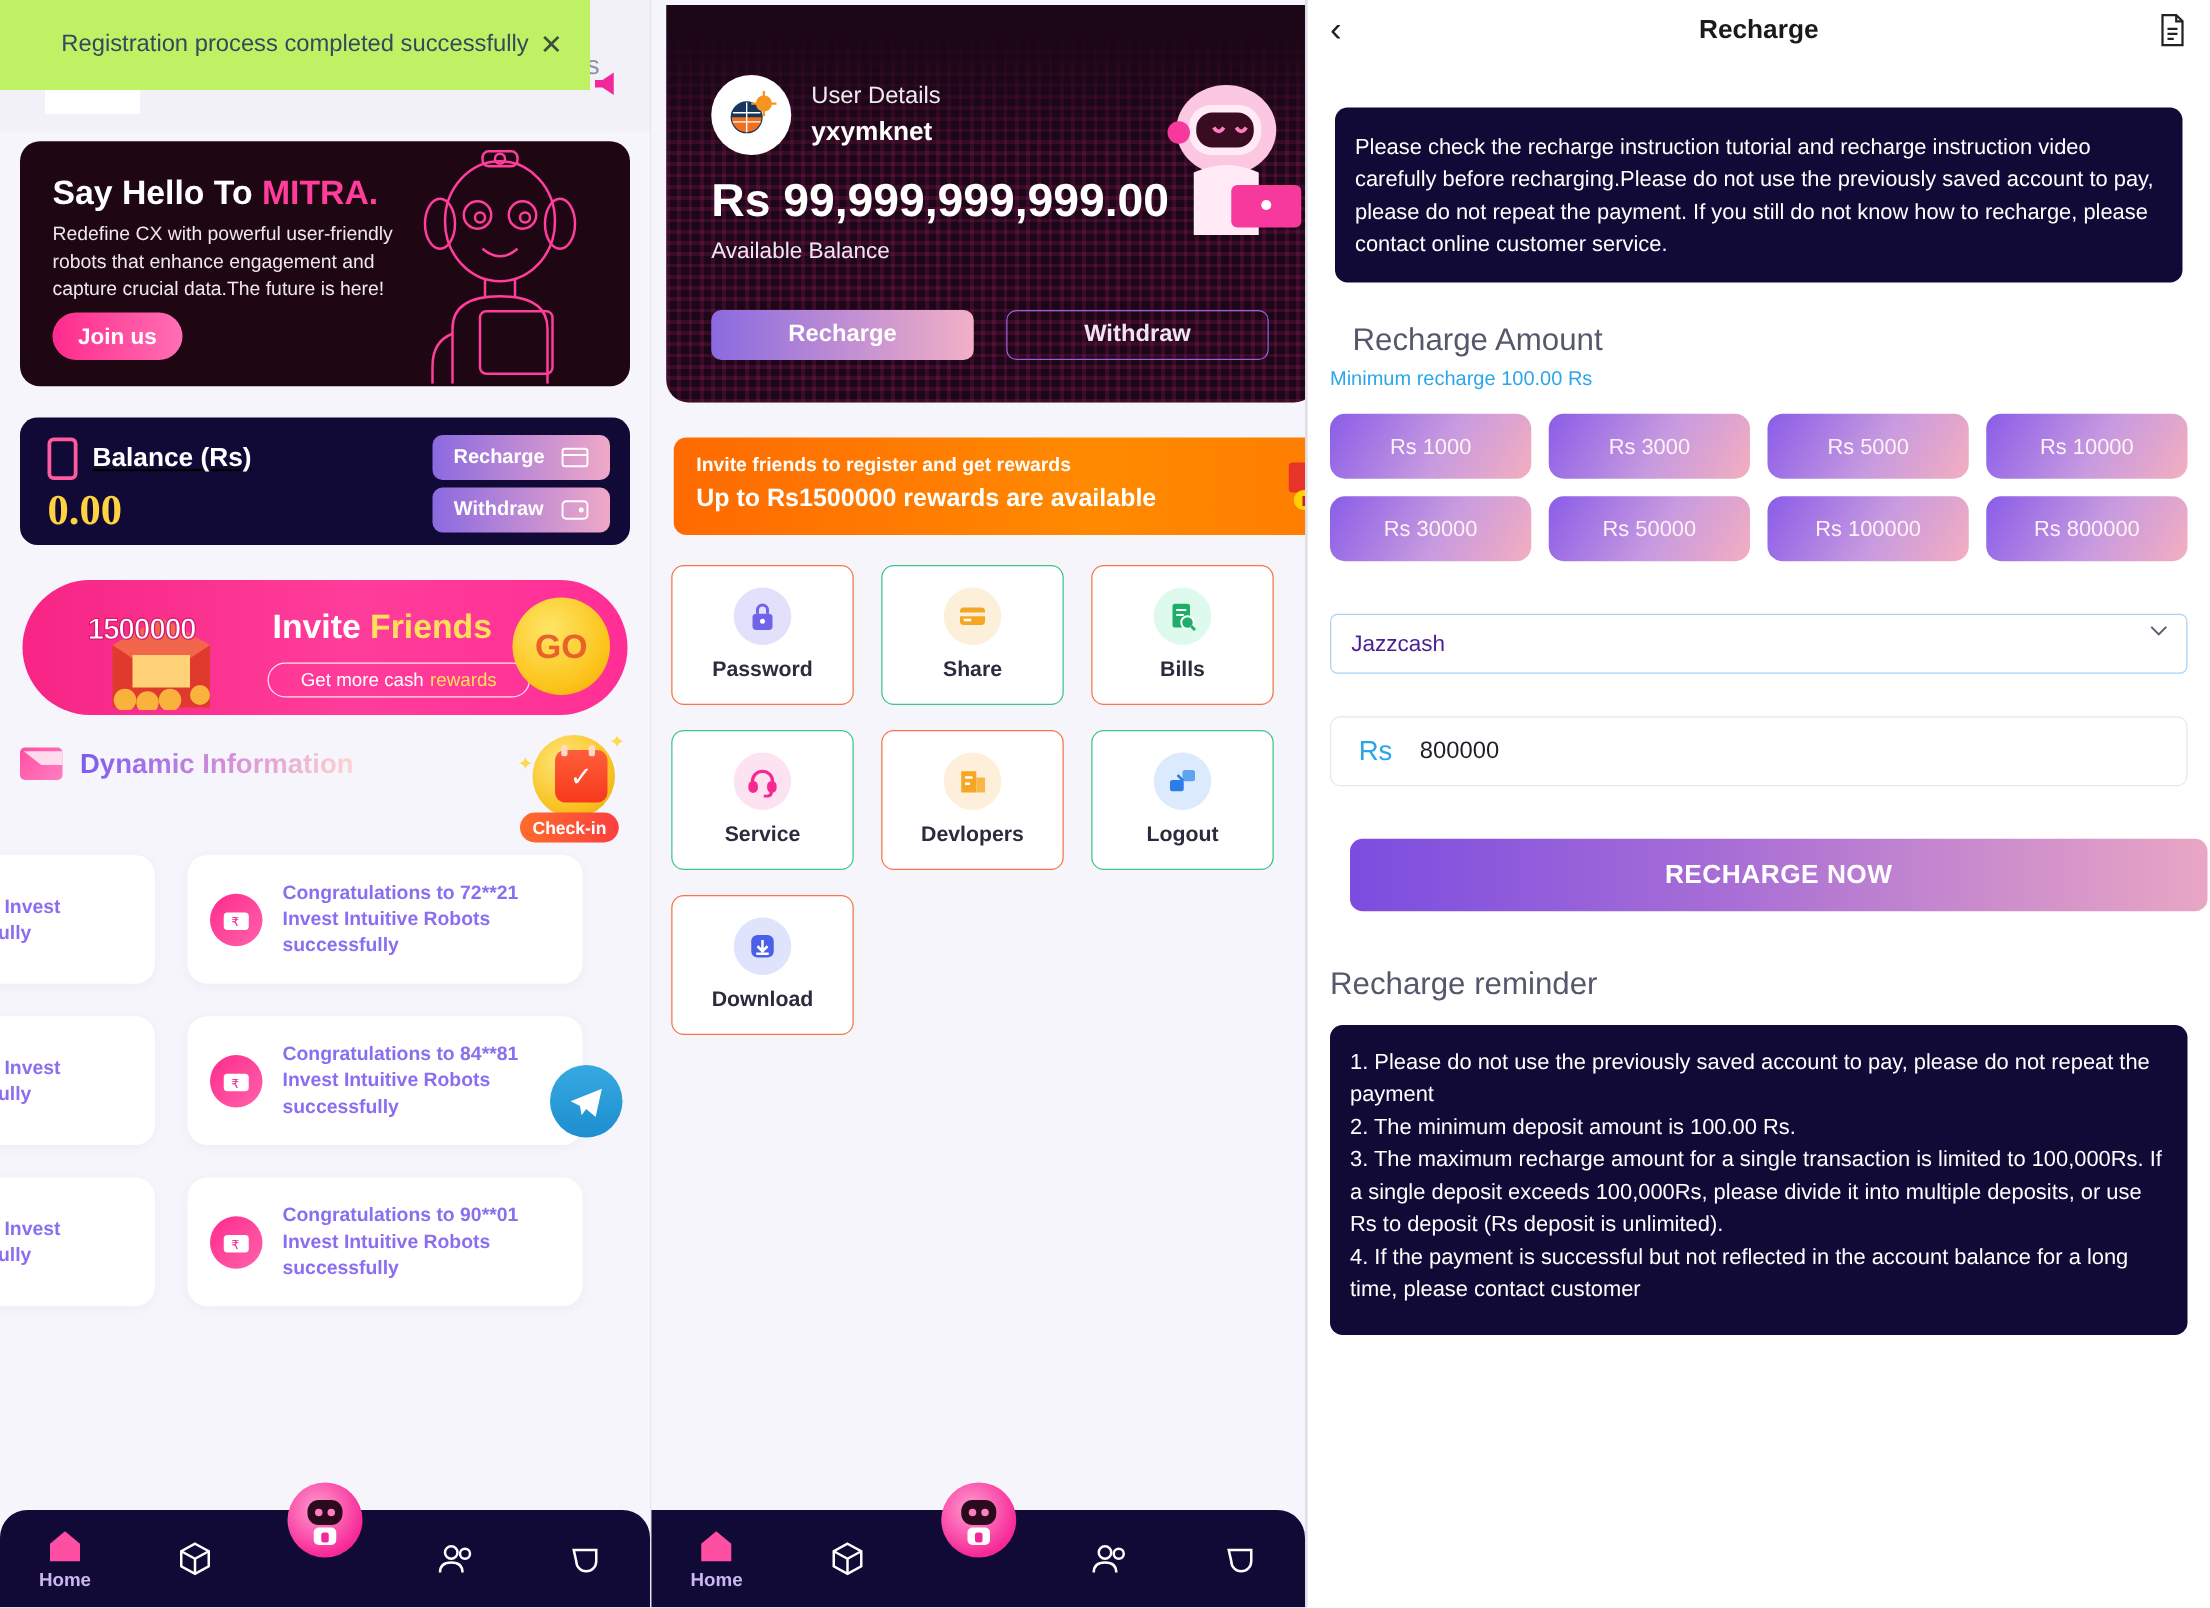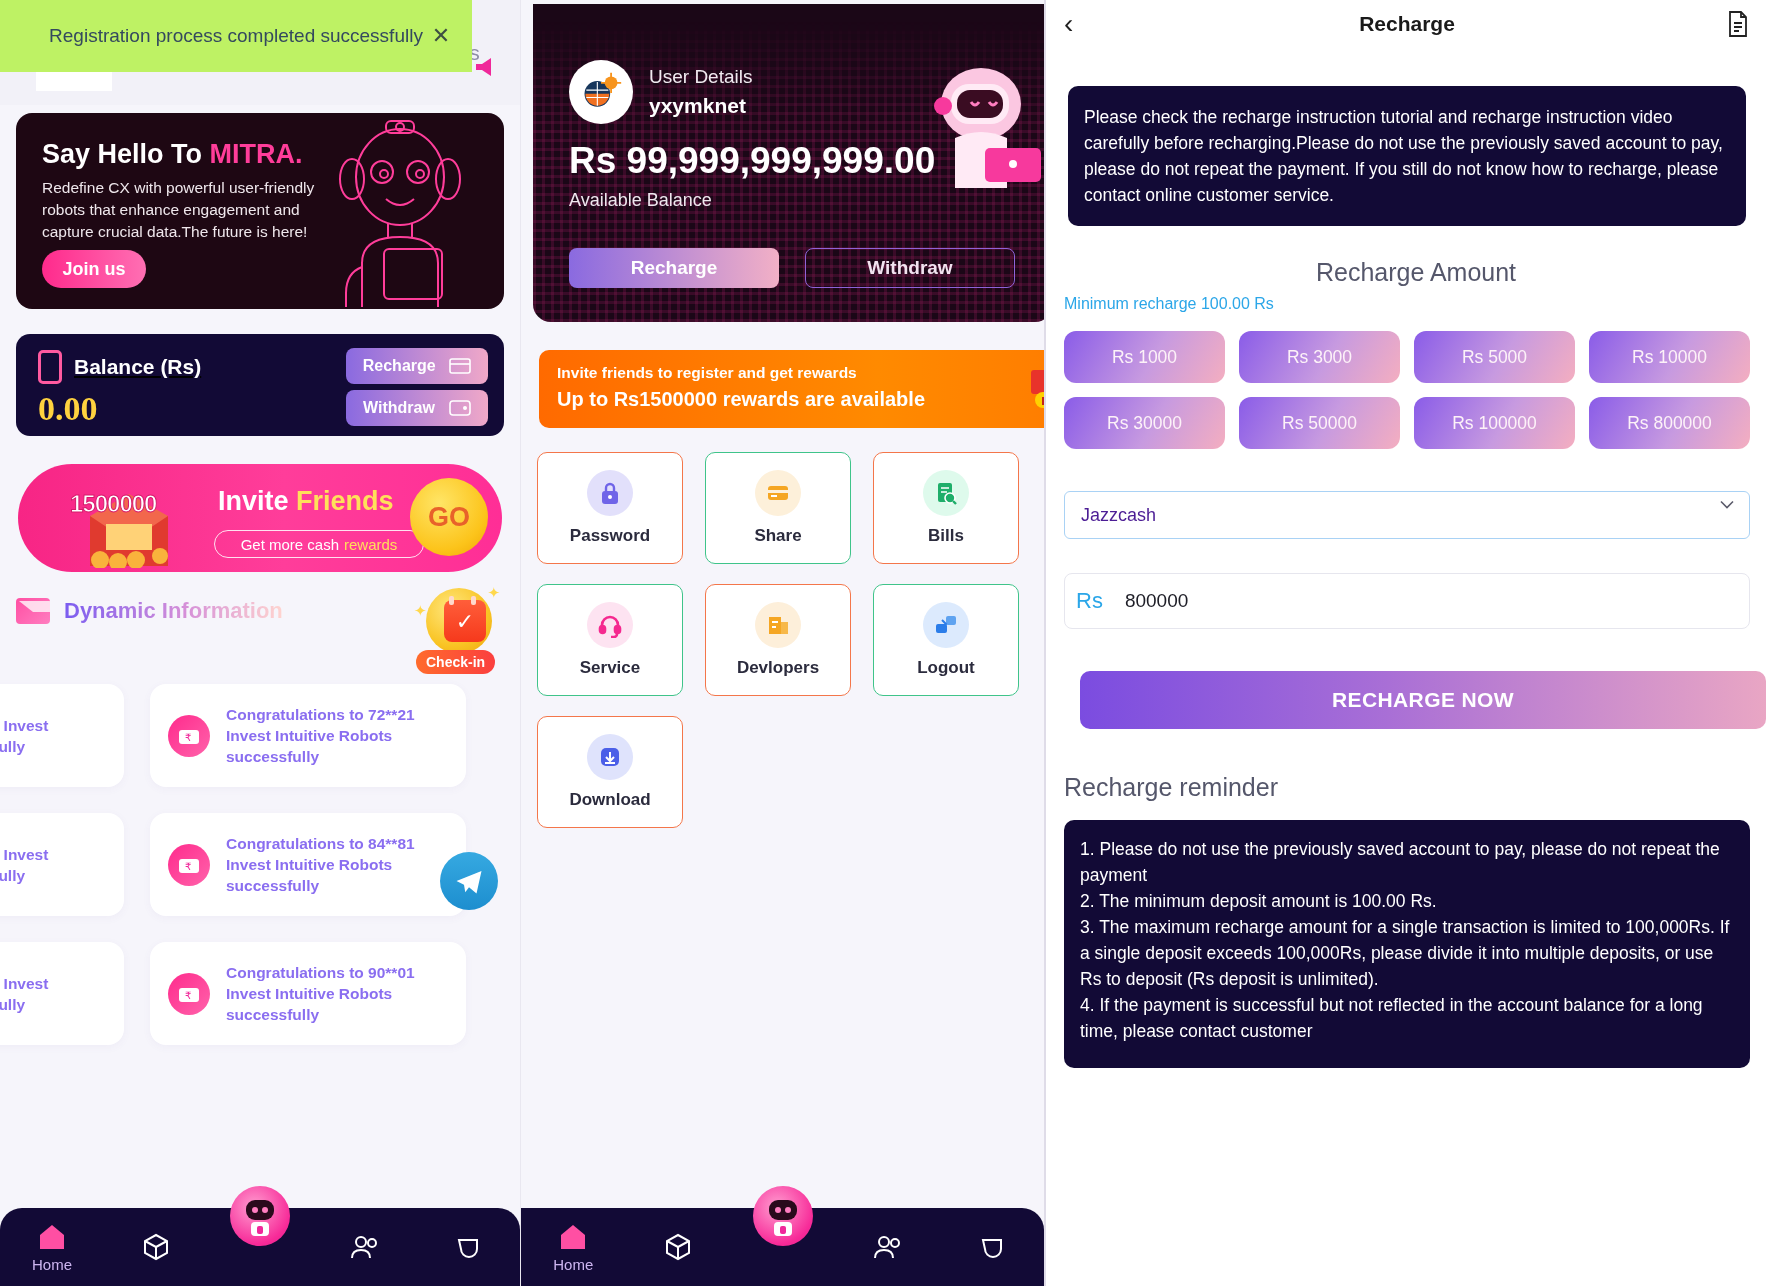--- a/index.html
+++ b/index.html
@@ -182,21 +182,21 @@
 
   
   .botnav {
     position: absolute; left: 0; bottom: 0; width: 100%; height: 78px;
     background: #120a36; border-radius: 22px 22px 0 0;
     display: flex; align-items: center; z-index: 18;
   }
   .botnav.p2 { border-radius: 0 22px 0 0; }
   .nav-item {
     flex: 1; display: flex; flex-direction: column; align-items: center;
-    gap: 4px; cursor: pointer;
+    gap: 4px; cursor: pointer; font-weight: bold;
   }
   .nav-item svg { width: 30px; height: 30px; }
   .nav-lbl { font-size: 15px; color: #cdb5f0; }
   .nav-robot {
     position: absolute; left: 50%; transform: translateX(-50%);
     bottom: 40px; width: 60px; height: 60px; border-radius: 50%;
     background: radial-gradient(circle at 40% 35%, #ff9dd0, #f72a98 70%, #e31b86);
     display: flex; align-items: center; justify-content: center; cursor: pointer; z-index: 22;
   }
   .nav-robot svg { width: 44px; height: 44px; }
@@ -271,21 +271,21 @@
   .r-title {
     position:absolute; left:0; right:0; text-align:center;
     font-size: 21px; font-weight: bold; color: #1a1a1a;
   }
   .r-doc { margin-left: auto; width: 24px; height: 28px; cursor:pointer; }
 
   .notice {
     margin: 38px 22px 0; background: #120a36; border-radius: 10px;
     padding: 18px 16px; color: #fff; font-size: 17.5px; line-height: 26px;
   }
-  .r-h2 { margin: 32px 0 0 18px; font-size: 25px; color: #55576b; text-align: center; }
+  .r-h2 { margin: 32px 0 0 36px; font-size: 25px; color: #55576b; }
   .r-min { margin: 8px 0 0 18px; font-size: 16px; color: #2ba6e8; }
 
   .chips {
     margin: 18px 18px 0; display: grid; grid-template-columns: repeat(4, 1fr); gap: 14px;
   }
   .chip {
     height: 52px; border-radius: 12px; border: none; cursor: pointer;
     background: linear-gradient(120deg,#8a5ce8,#c79ae0 55%,#f4aec0);
     color: #fdf2f8; font-size: 17.5px; display:flex; align-items:center;
     justify-content:center; text-align:center; line-height: 21px; padding: 0 4px;
@@ -300,21 +300,21 @@
     font-family: "Liberation Sans", sans-serif;
     margin-top: 20px;
   }
   .sel-arrow {
     position: absolute; right: 16px; top: 50%; transform: translateY(-50%);
     pointer-events: none; width: 14px; height: 9px;
   }
 
   .amt-field {
     margin: 34px 18px 0; height: 56px; border: 1px solid #e6e6ee; border-radius: 8px;
-    display: flex; align-items: center; gap: 22px; padding: 0 11px; background:#fff;justify-content:center;
+    display: flex; align-items: center; gap: 22px; padding: 0 22px; background:#fff;justify-content:center;
   }
   .amt-cur { font-size: 22px; color: #2ba6e8; }
   .amt-val {
     border:none; outline:none; font-size: 19px; color: #1d1d26; flex:1;
     font-family: "Liberation Sans", sans-serif; background:transparent;
   }
 
   .r-cta {
     margin: 42px 34px 0; height: 58px; width: calc(100% - 36px); border: none; border-radius: 10px;
     background: linear-gradient(90deg,#7b4ce0,#a96fd6 45%,#e9a6c4);

